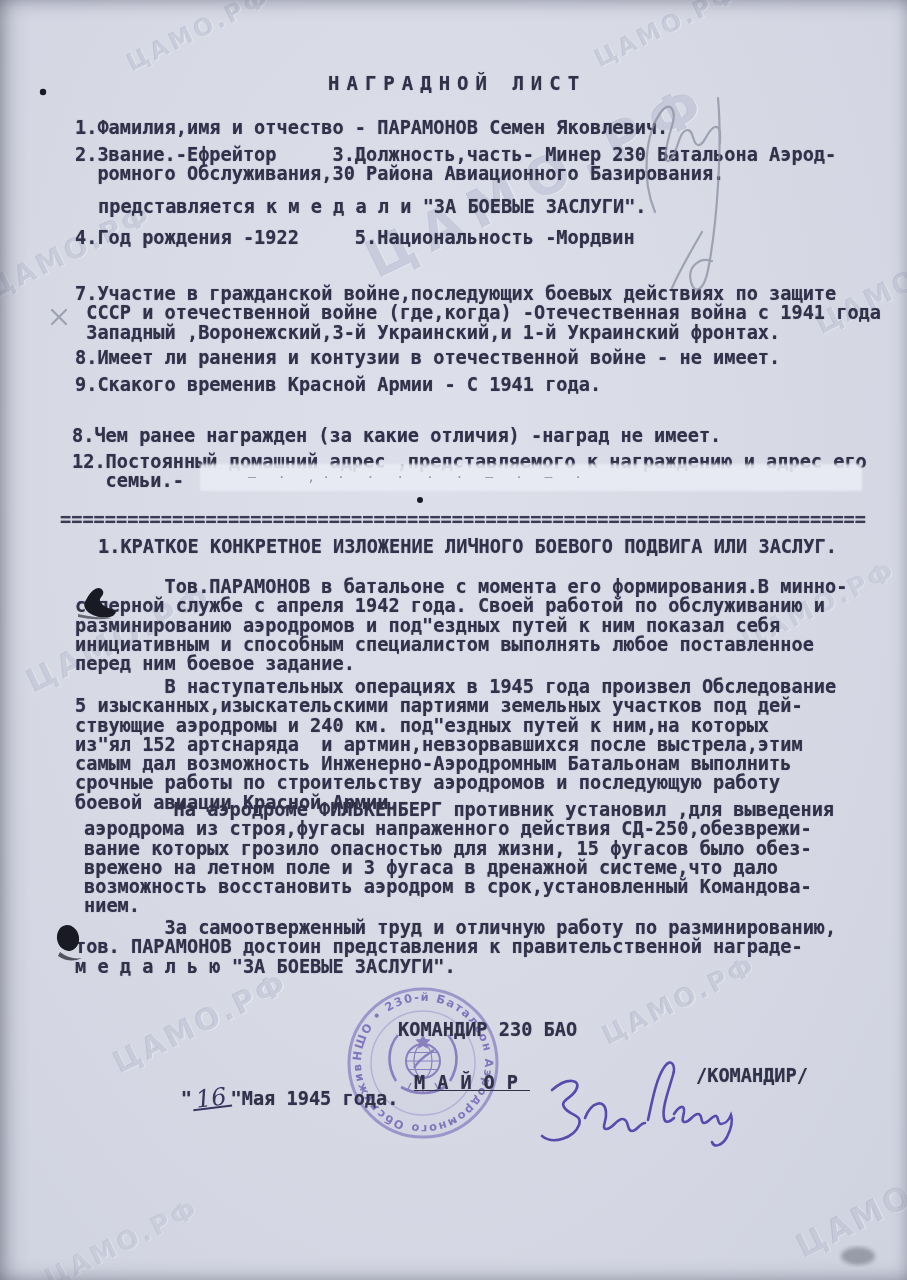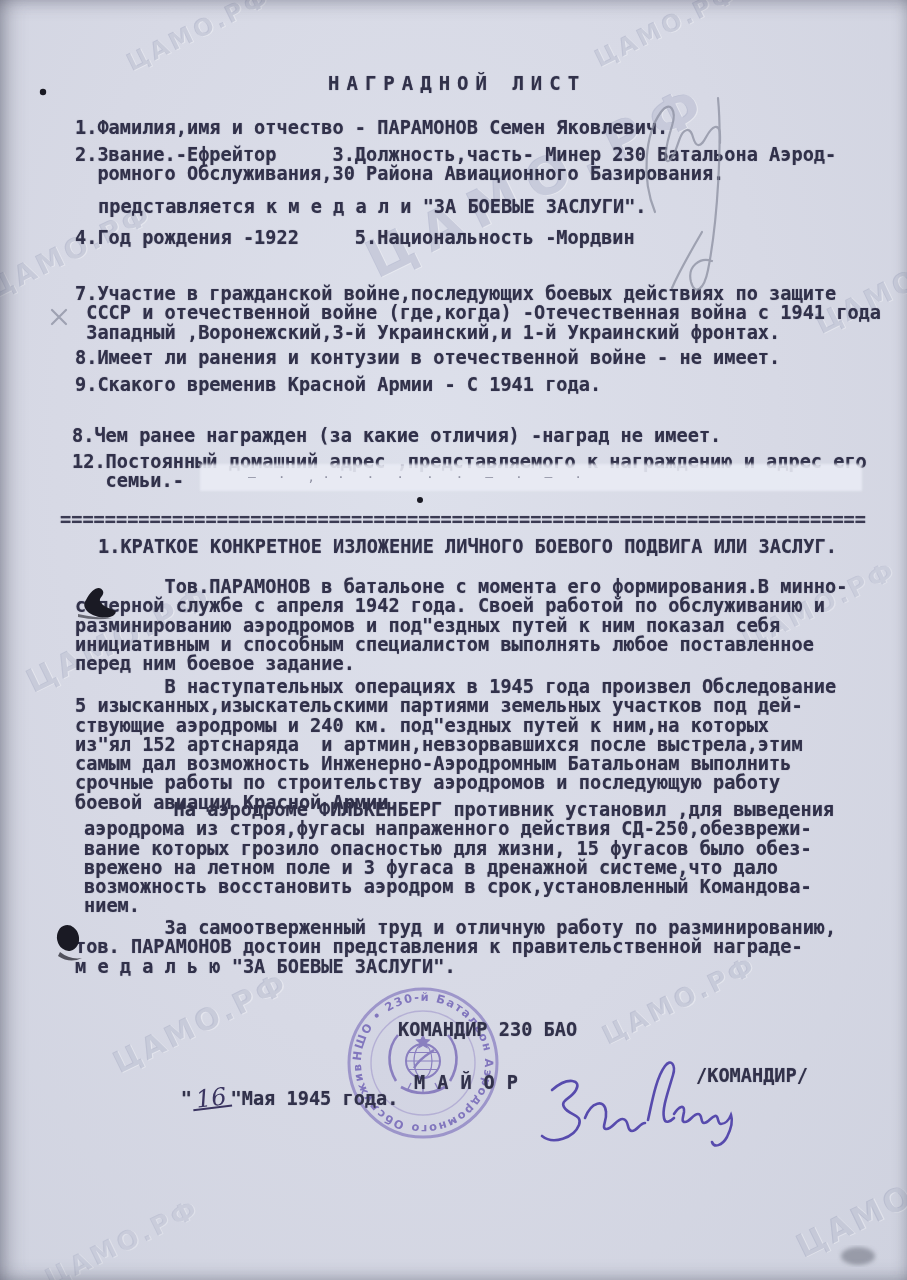--- a/index.html
+++ b/index.html
@@ -24,21 +24,21 @@
     position:absolute;
     font-family:"DejaVu Sans Mono", monospace;
     font-weight:700;
     font-size:18.6px;
     line-height:19.3px;
     color:#31314a;
     white-space:pre-wrap;
     text-shadow:0 0 1px rgba(49,49,74,.55);
   }
   .title{letter-spacing:7px;font-size:19px;}
-  .spaced{letter-spacing:12px;}
+  .spaced{letter-spacing:12px;text-decoration:underline;}
   .sep{letter-spacing:0;color:#3a3a52;}
   .hand16{
     display:inline-block;
     font-family:"DejaVu Serif", serif;
     font-style:italic;font-weight:400;
     font-size:24px;color:#3a3460;
     border-bottom:2px solid #3a3460;
     padding:0 4px;line-height:18px;
     transform:rotate(-7deg) translateY(1px);
     text-shadow:none;

